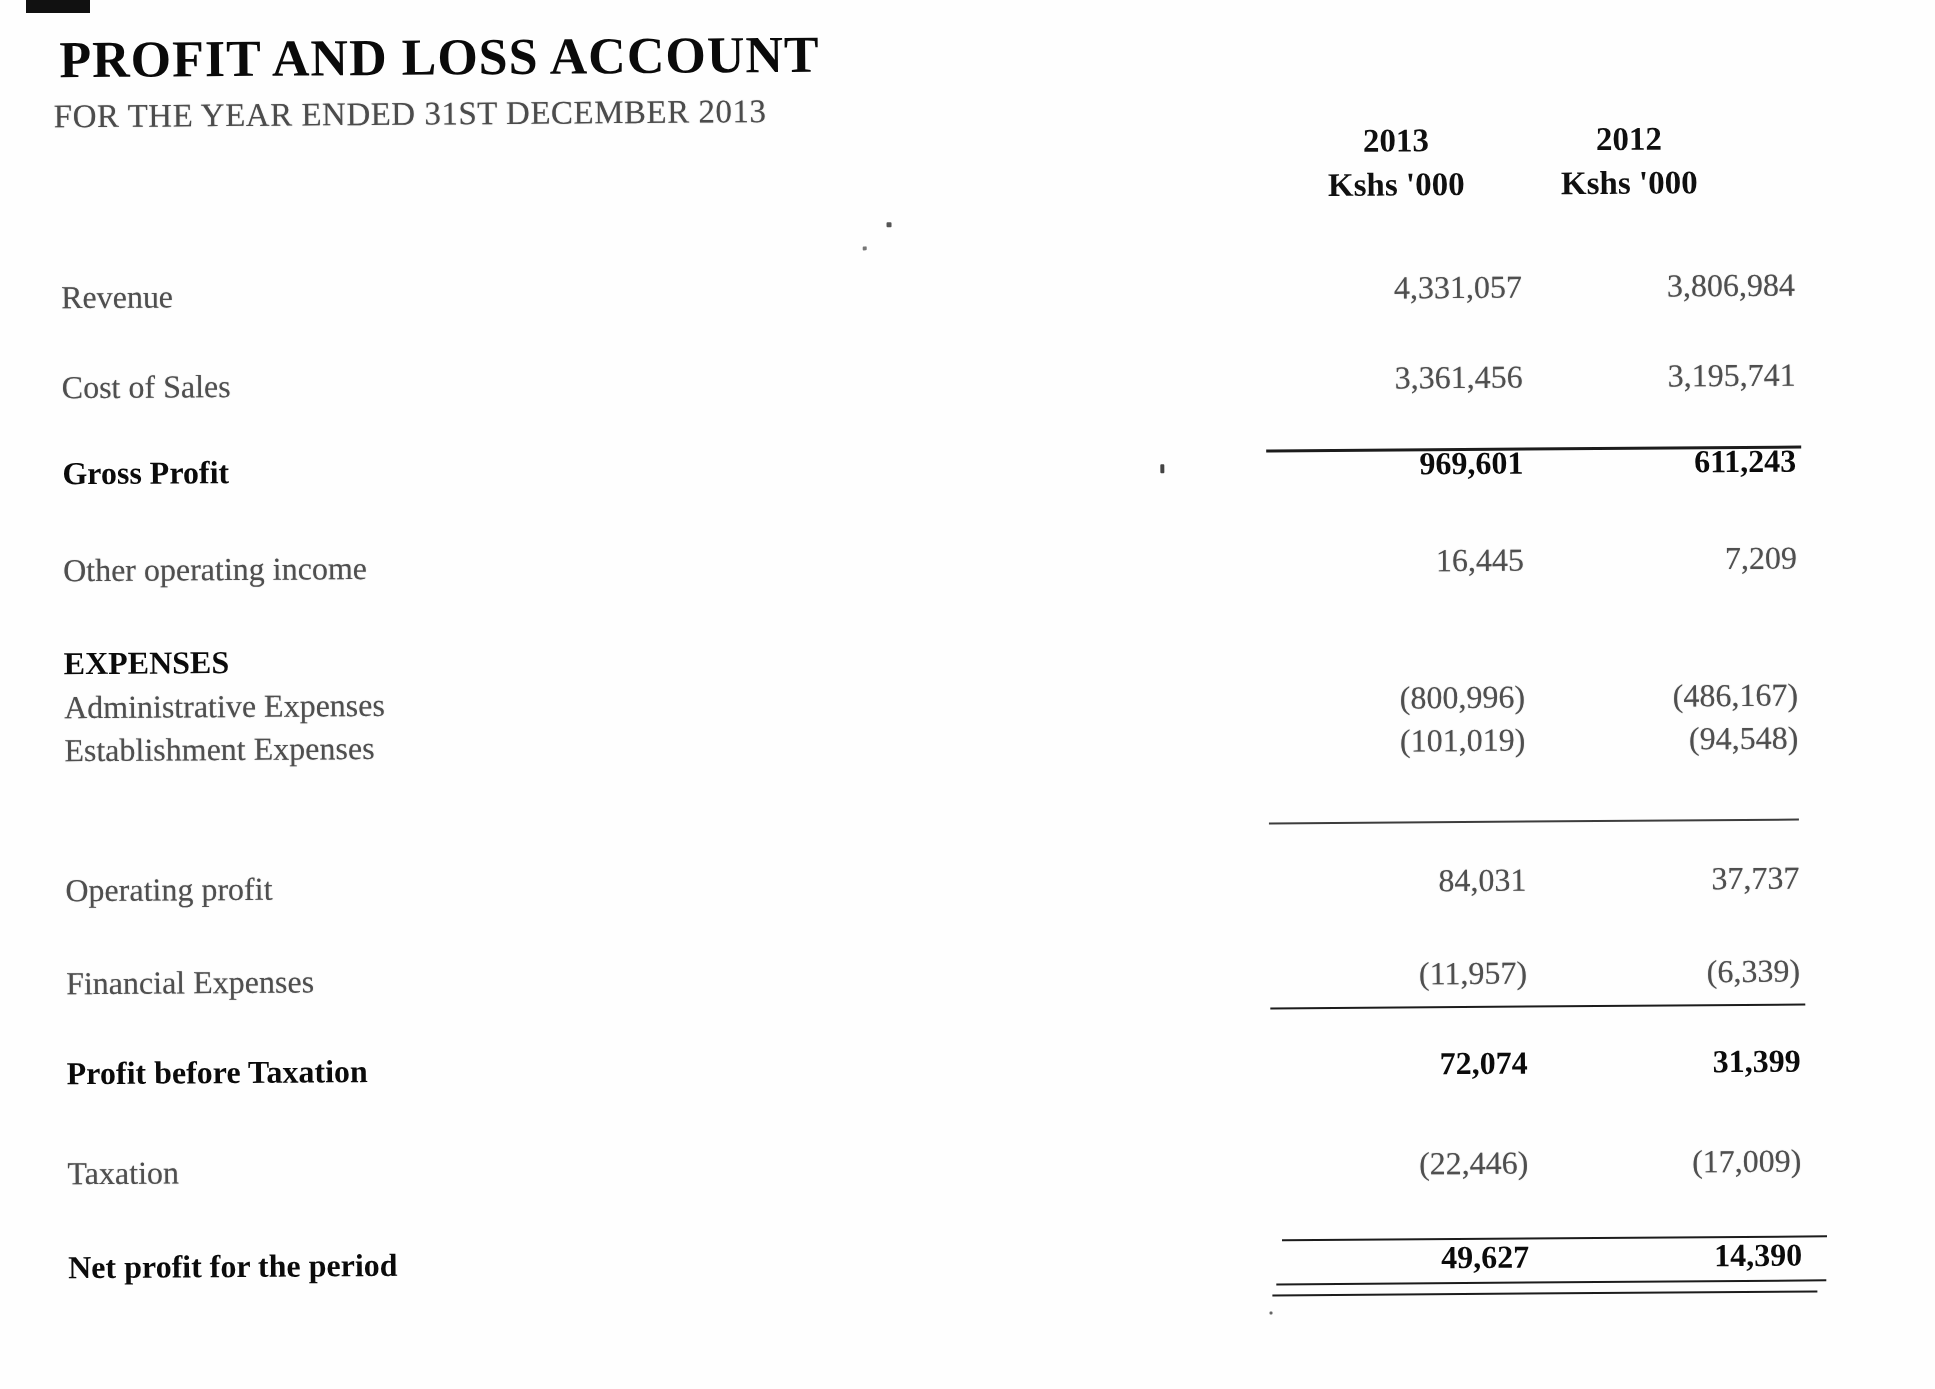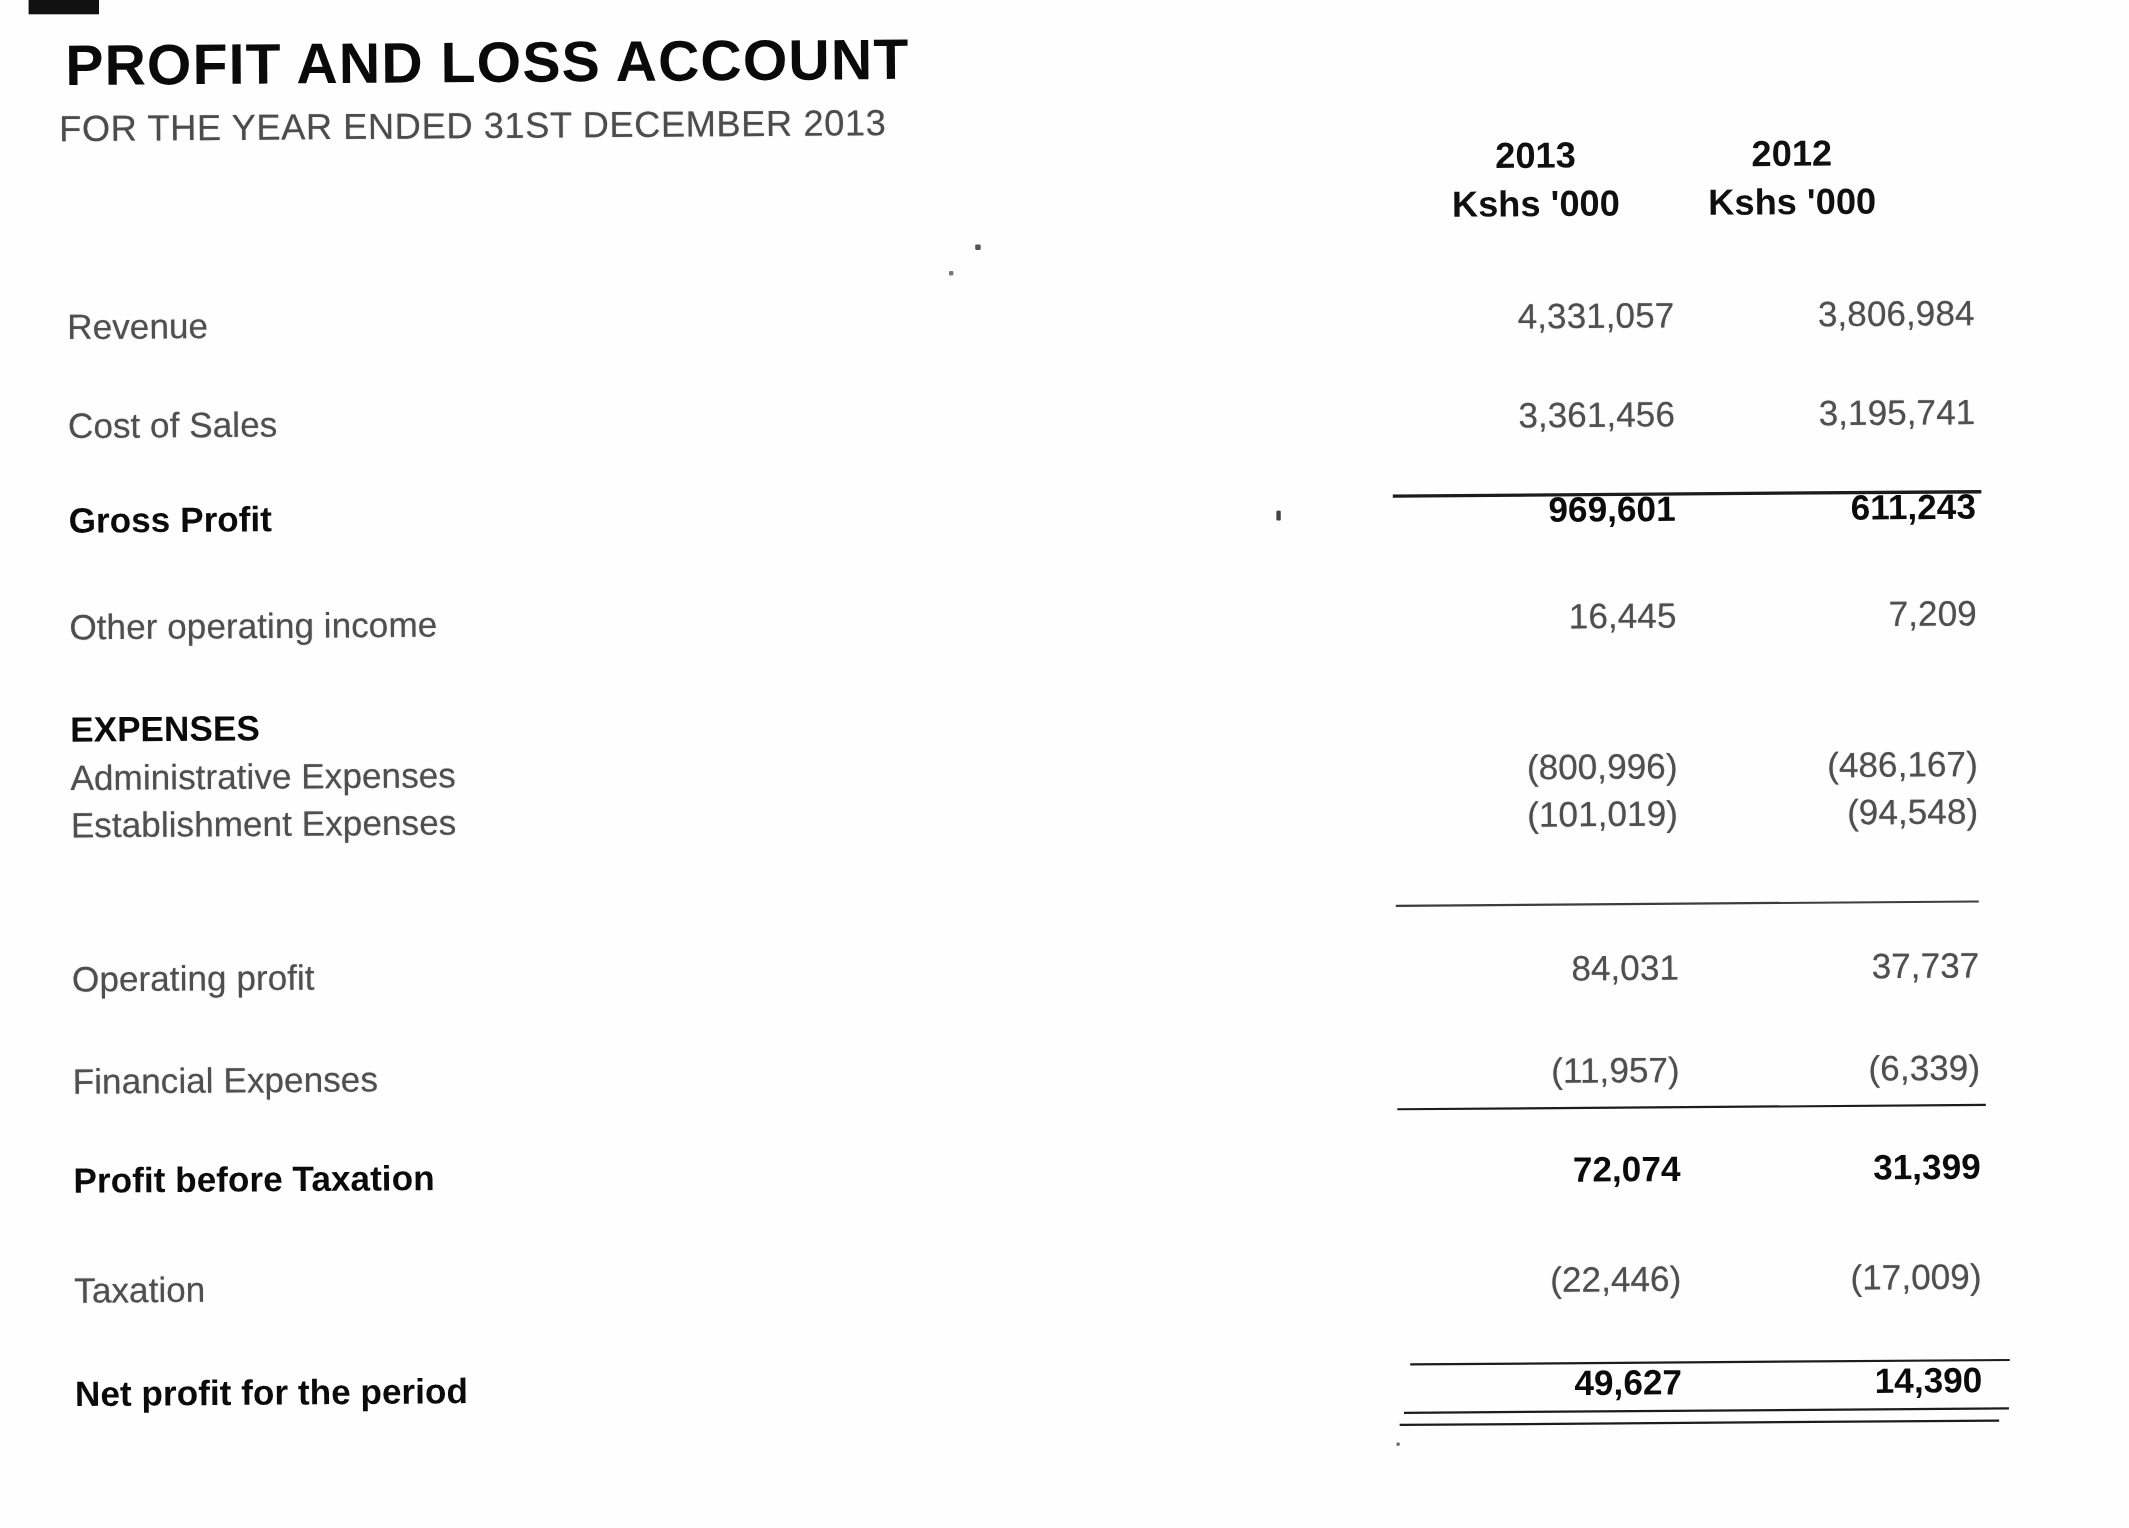--- a/index.html
+++ b/index.html
@@ -1,21 +1,21 @@
 <!DOCTYPE html>
 <html><head>
 <meta charset="utf-8">
 <style>
   html,body{margin:0;padding:0;background:#ffffff;}
   .page{
     position:relative;
     width:1935px;height:1389px;
     background:#fefefe;
     overflow:hidden;
-    font-family:Liberation Sans, sans-serif;
+    font-family:Liberation Serif, serif;
   }
   .skew{
     position:absolute;left:0;top:0;width:1935px;height:1389px;
     transform:rotate(-0.42deg);
     transform-origin:100px 700px;
   }
   .title{
     position:absolute;left:64px;top:30px;
     font-size:52px;font-weight:bold;color:#0a0a0a;
     letter-spacing:1px;white-space:nowrap;

